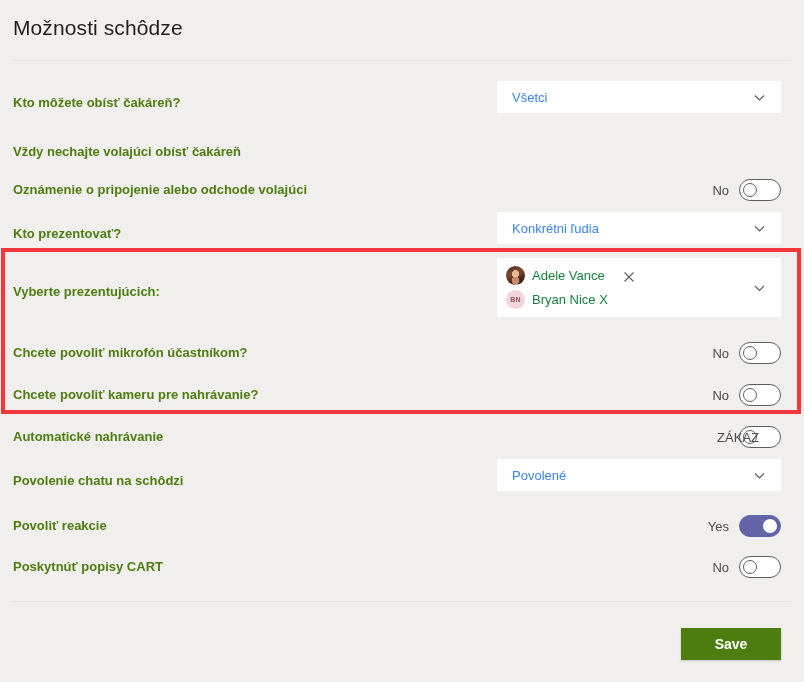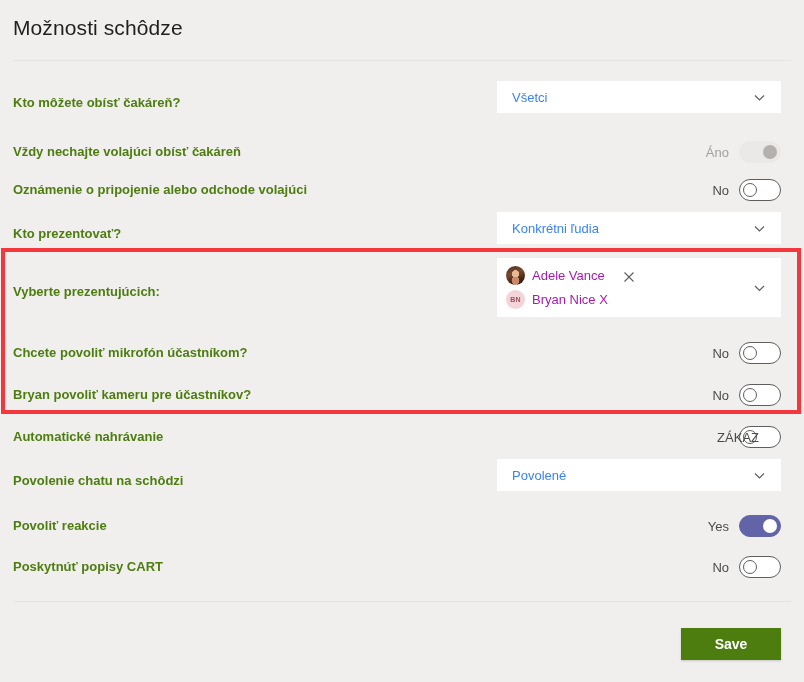--- a/index.html
+++ b/index.html
@@ -213,21 +213,21 @@
     color: #9c4f5f;
     font-size: 7px;
     font-weight: 700;
     display: flex;
     align-items: center;
     justify-content: center;
     letter-spacing: 0.2px;
   }
   .person-name {
     font-size: 13px;
-    color: #a21caf;
+    color: #15803d;
     white-space: nowrap;
   }
   .remove-x {
     margin-left: 11px;
     width: 12px;
     height: 12px;
     cursor: pointer;
     flex: 0 0 auto;
   }
 
@@ -279,26 +279,20 @@
       <span class="chevron">
         <svg width="13" height="13" viewBox="0 0 13 13">
             <path d="M2 4.5 L6.5 9 L11 4.5" fill="none" stroke="#605e5c" stroke-width="1.2"></path>
           </svg>
       </span>
     </div>
   </div>
 
   <div class="row" style="top:130px">
     <div class="row-label">Vždy nechajte volajúci obísť čakáreň</div>
-    <div class="toggle-wrap">
-      <span class="toggle-text disabled-text">Áno</span>
-      <span class="switch disabled">
-          <span class="knob"></span>
-        </span>
-    </div>
   </div>
 
   <div class="row" style="top:168px">
     <div class="row-label">Oznámenie o pripojenie alebo odchode volajúci</div>
     <div class="toggle-wrap">
       <span class="toggle-text">No</span>
       <span class="switch off">
           <span class="knob"></span>
         </span>
     </div>
@@ -345,21 +339,21 @@
     <div class="row-label">Chcete povoliť mikrofón účastníkom?</div>
     <div class="toggle-wrap">
       <span class="toggle-text">No</span>
       <span class="switch off">
           <span class="knob"></span>
         </span>
     </div>
   </div>
 
   <div class="row" style="top:373px">
-    <div class="row-label">Bryan povoliť kameru pre účastníkov?</div>
+    <div class="row-label">Chcete povoliť kameru pre nahrávanie?</div>
     <div class="toggle-wrap">
       <span class="toggle-text">No</span>
       <span class="switch off">
           <span class="knob"></span>
         </span>
     </div>
   </div>
 
   <div class="highlight-box"></div>
 

